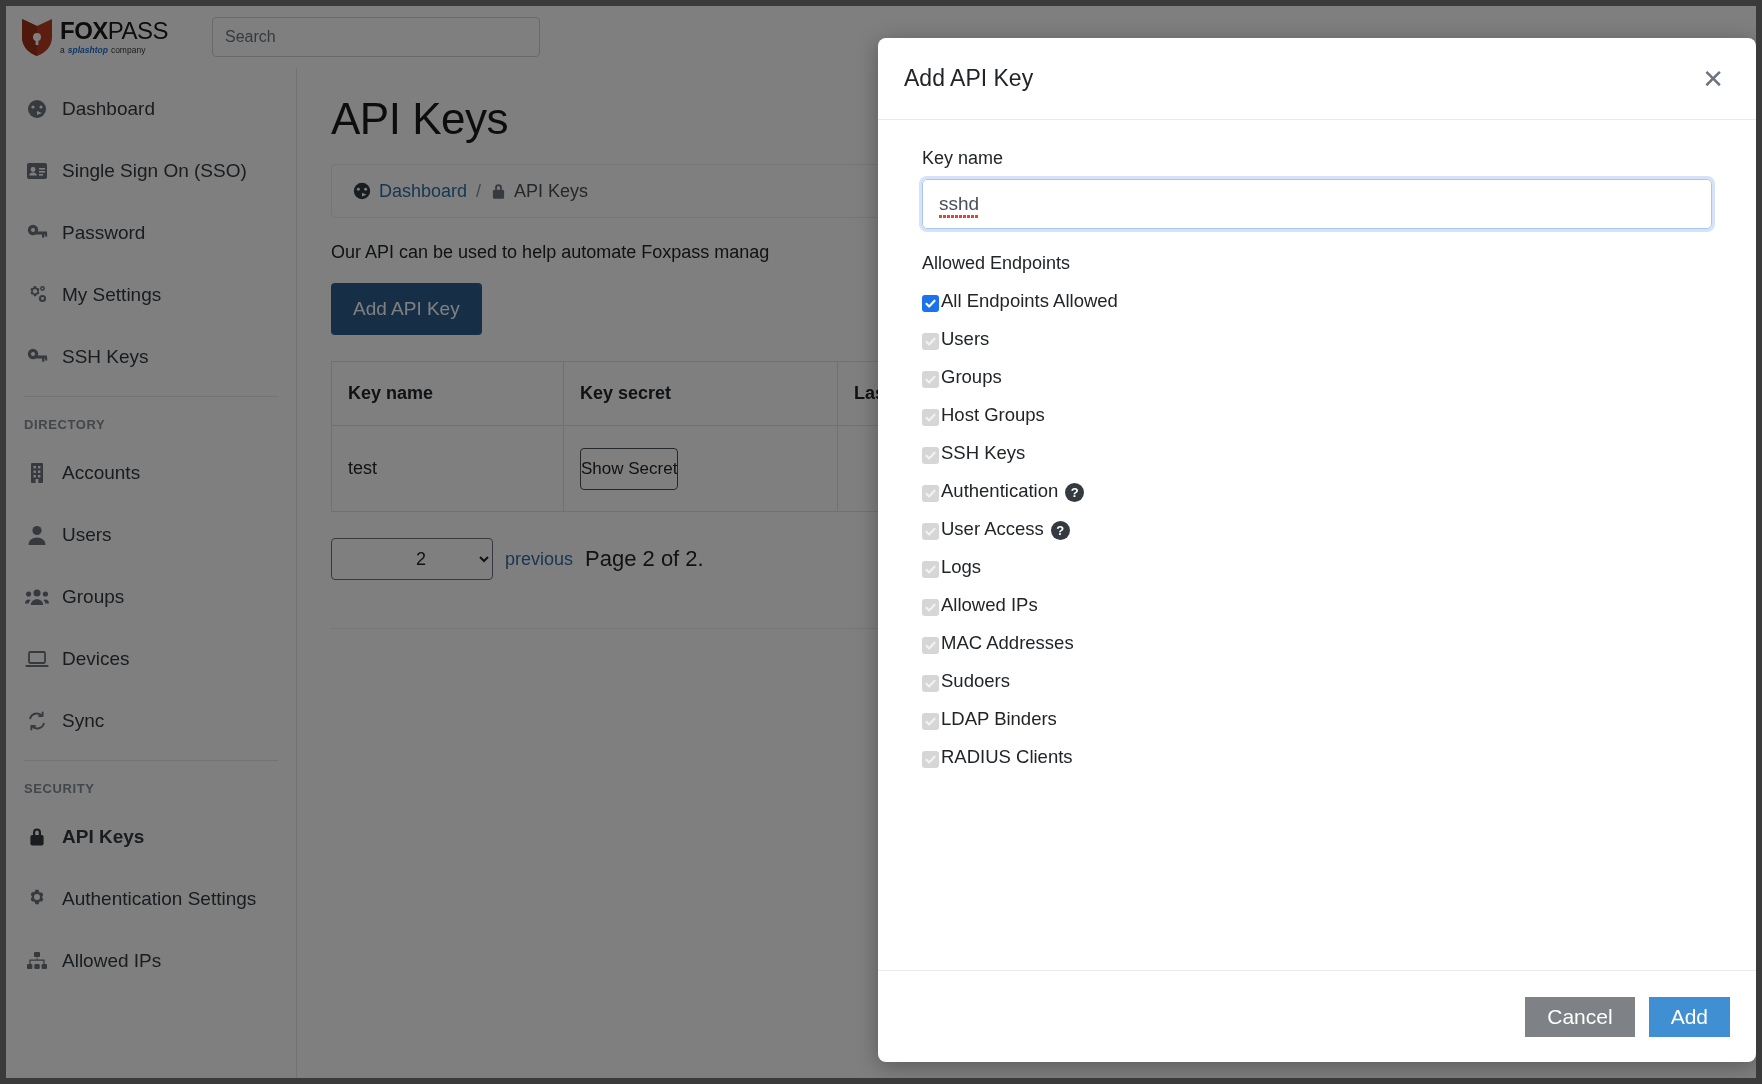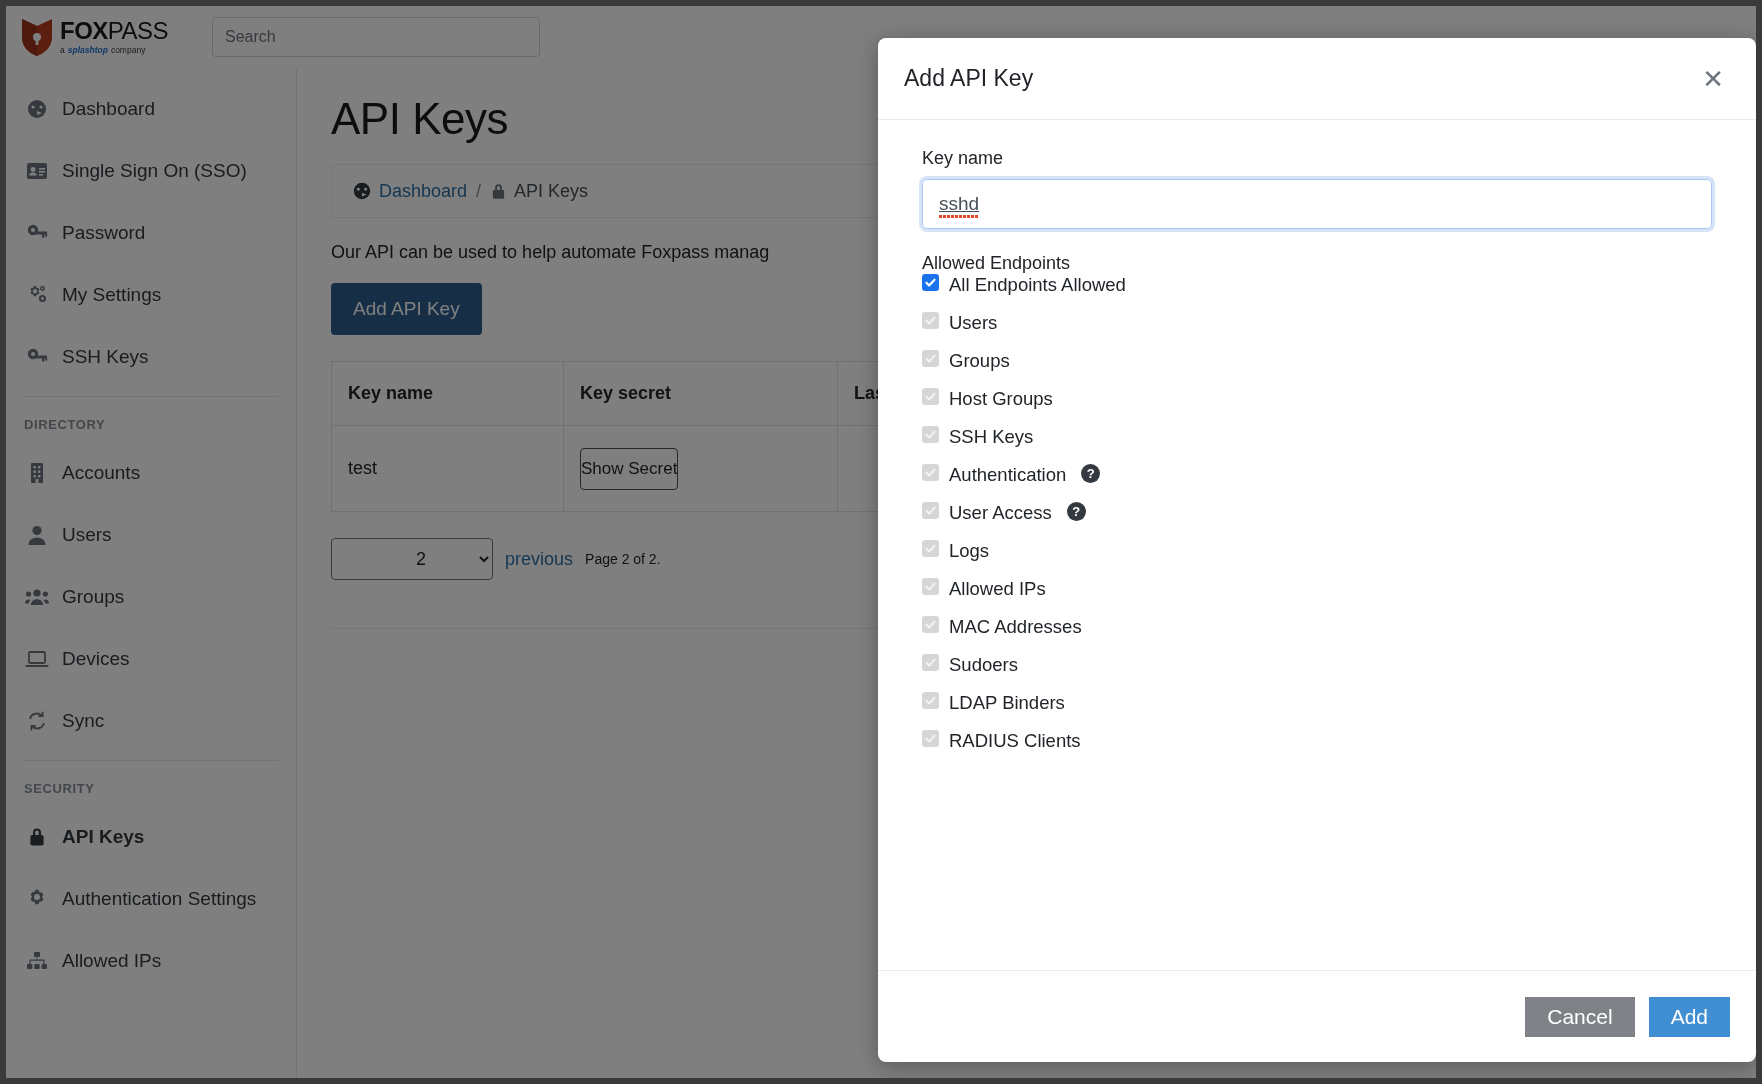--- a/index.html
+++ b/index.html
@@ -105,21 +105,21 @@
   }
   .pager { margin-top: 26px; display: flex; align-items: center; gap: 12px; }
   .page-select {
     width: 162px; height: 42px;
     border: 1px solid #6c757d; border-radius: 4px;
     background: #fff; font-size: 18px; font-family: inherit;
     text-align: center; color: #212529;
     padding-left: 30px;
   }
   .pager-link { color: #2f6fa3; font-size: 18px; cursor: pointer; }
-  .pager-text { font-size: 14px; color: #212529; }
+  .pager-text { font-size: 22px; color: #212529; }
   .hr-faint { margin-top: 48px; width: 1090px; height: 1px; background: #e9ecef; }
 
   
   .overlay { position: absolute; inset: 0; background: rgba(0,0,0,0.5); }
   .modal {
     position: absolute;
     left: 872px; top: 32px;
     width: 878px; height: 1024px;
     background: #fff;
     border-radius: 8px;
@@ -135,38 +135,38 @@
   }
   .modal-title { font-size: 23px; color: #212529; font-weight: 400; }
   .modal-close {
     background: none; border: none; cursor: pointer;
     font-size: 26px; color: #6c757d; font-family: inherit; line-height: 1;
     padding: 4px 6px;
   }
   .modal-body { flex: 1 1 auto; padding: 28px 44px 10px 44px; overflow: hidden; }
   .field-label { font-size: 18px; color: #212529; margin-bottom: 10px; }
   .spellwrap {
-    display: inline-block; position: relative; text-decoration: underline;
+    display: inline-block; position: relative;
   }
   .spellwrap::after {
     content: ""; position: absolute; left: 0; right: 0; bottom: -3px; height: 3px;
     background-image: radial-gradient(circle at 1.5px 1.5px, #e8462c 1.5px, transparent 1.6px);
     background-size: 4px 3px;
   }
   .input-fake {
     width: 100%; height: 50px;
     border: 1px solid #a9c6f0; border-radius: 5px;
     box-shadow: 0 0 0 3px rgba(120,160,230,0.30);
     font-size: 19px; padding: 0 16px; color: #495057;
     display: flex; align-items: center;
   }
   .section-label { margin-top: 24px; font-size: 18px; color: #212529; }
   .cb-row {
-    display: flex; align-items: flex-start;
-    height: 38px; gap: 10px;
+    display: flex; align-items: flex-end;
+    height: 38px; gap: 2px;
   }
   .cb {
     width: 17px; height: 17px; border-radius: 3px; flex: 0 0 auto;
     display: flex; align-items: center; justify-content: center;
     position: relative;
   }
   .cb.on { background: #1a73ec; }
   .cb.off { background: #d6d6d6; }
   .cb svg { width: 13px; height: 13px; }
   .cb.on svg { color: #fff; }

